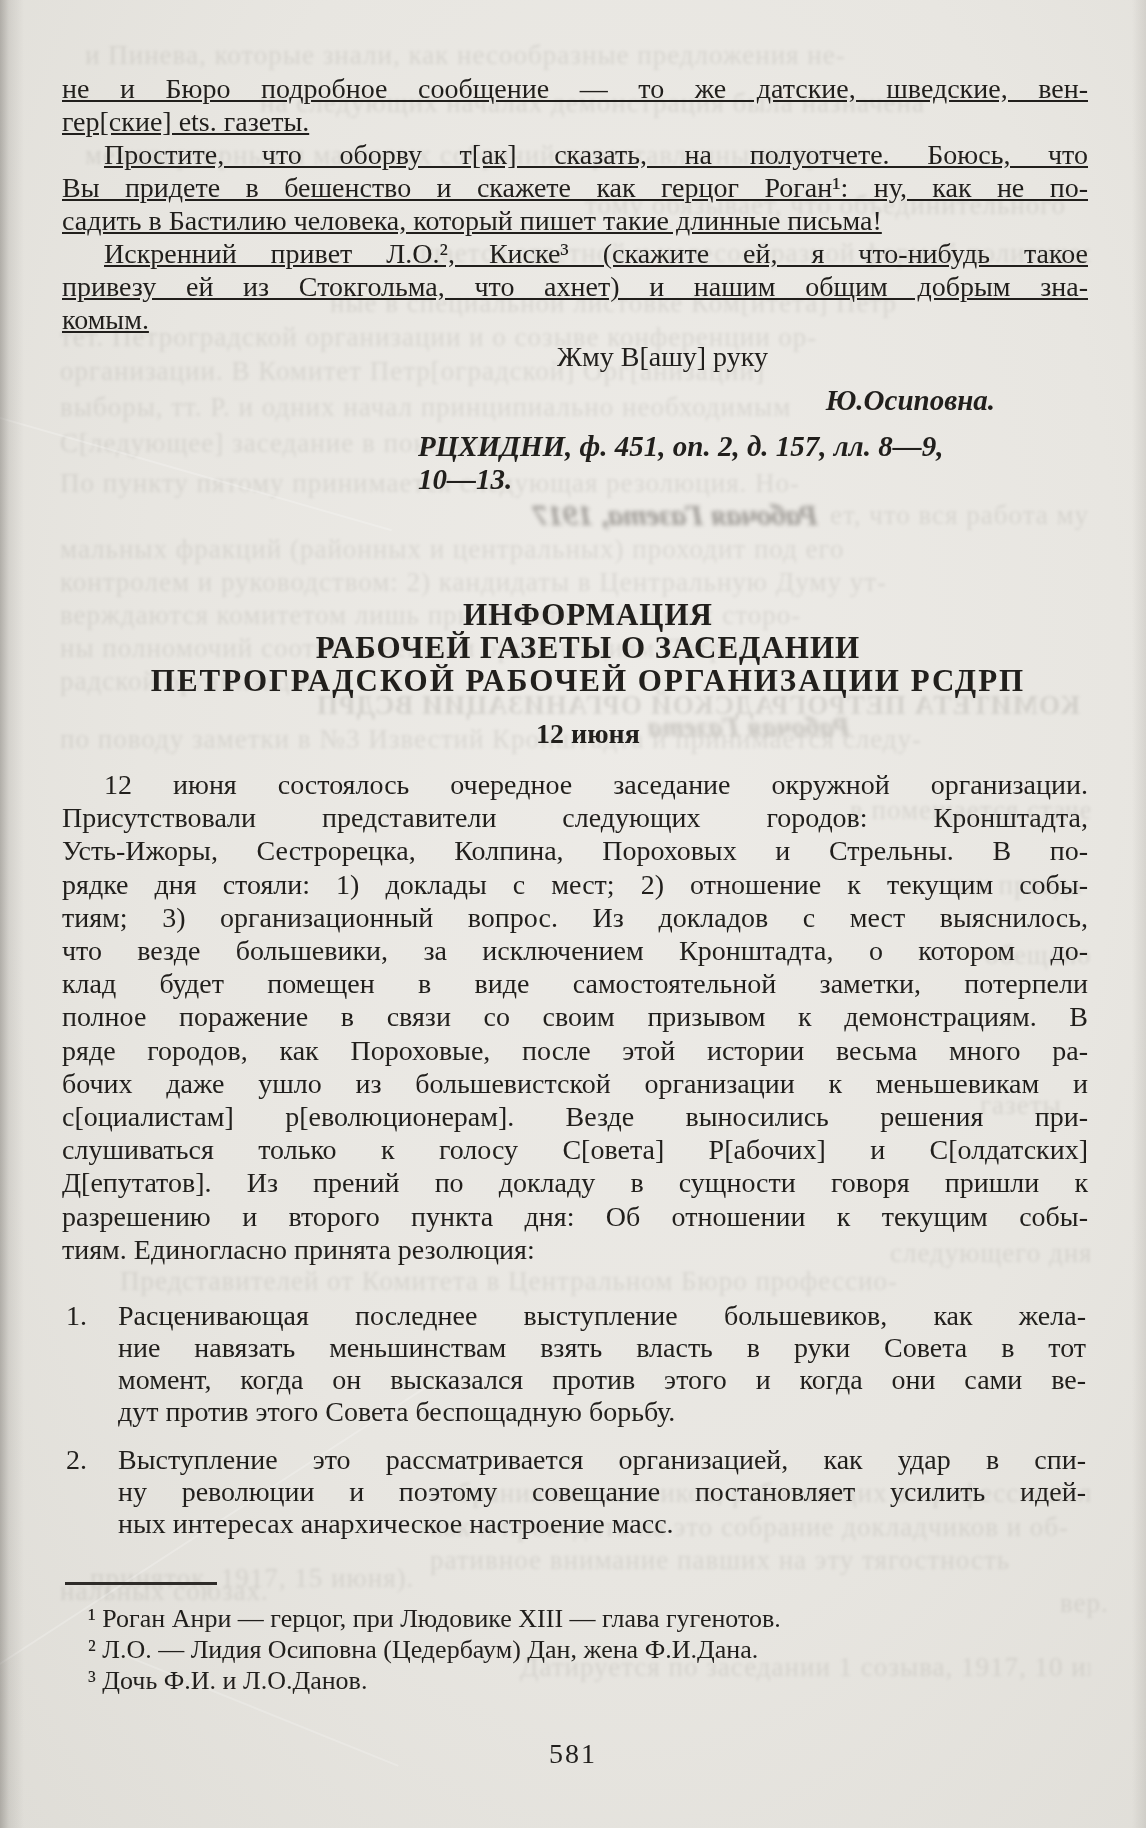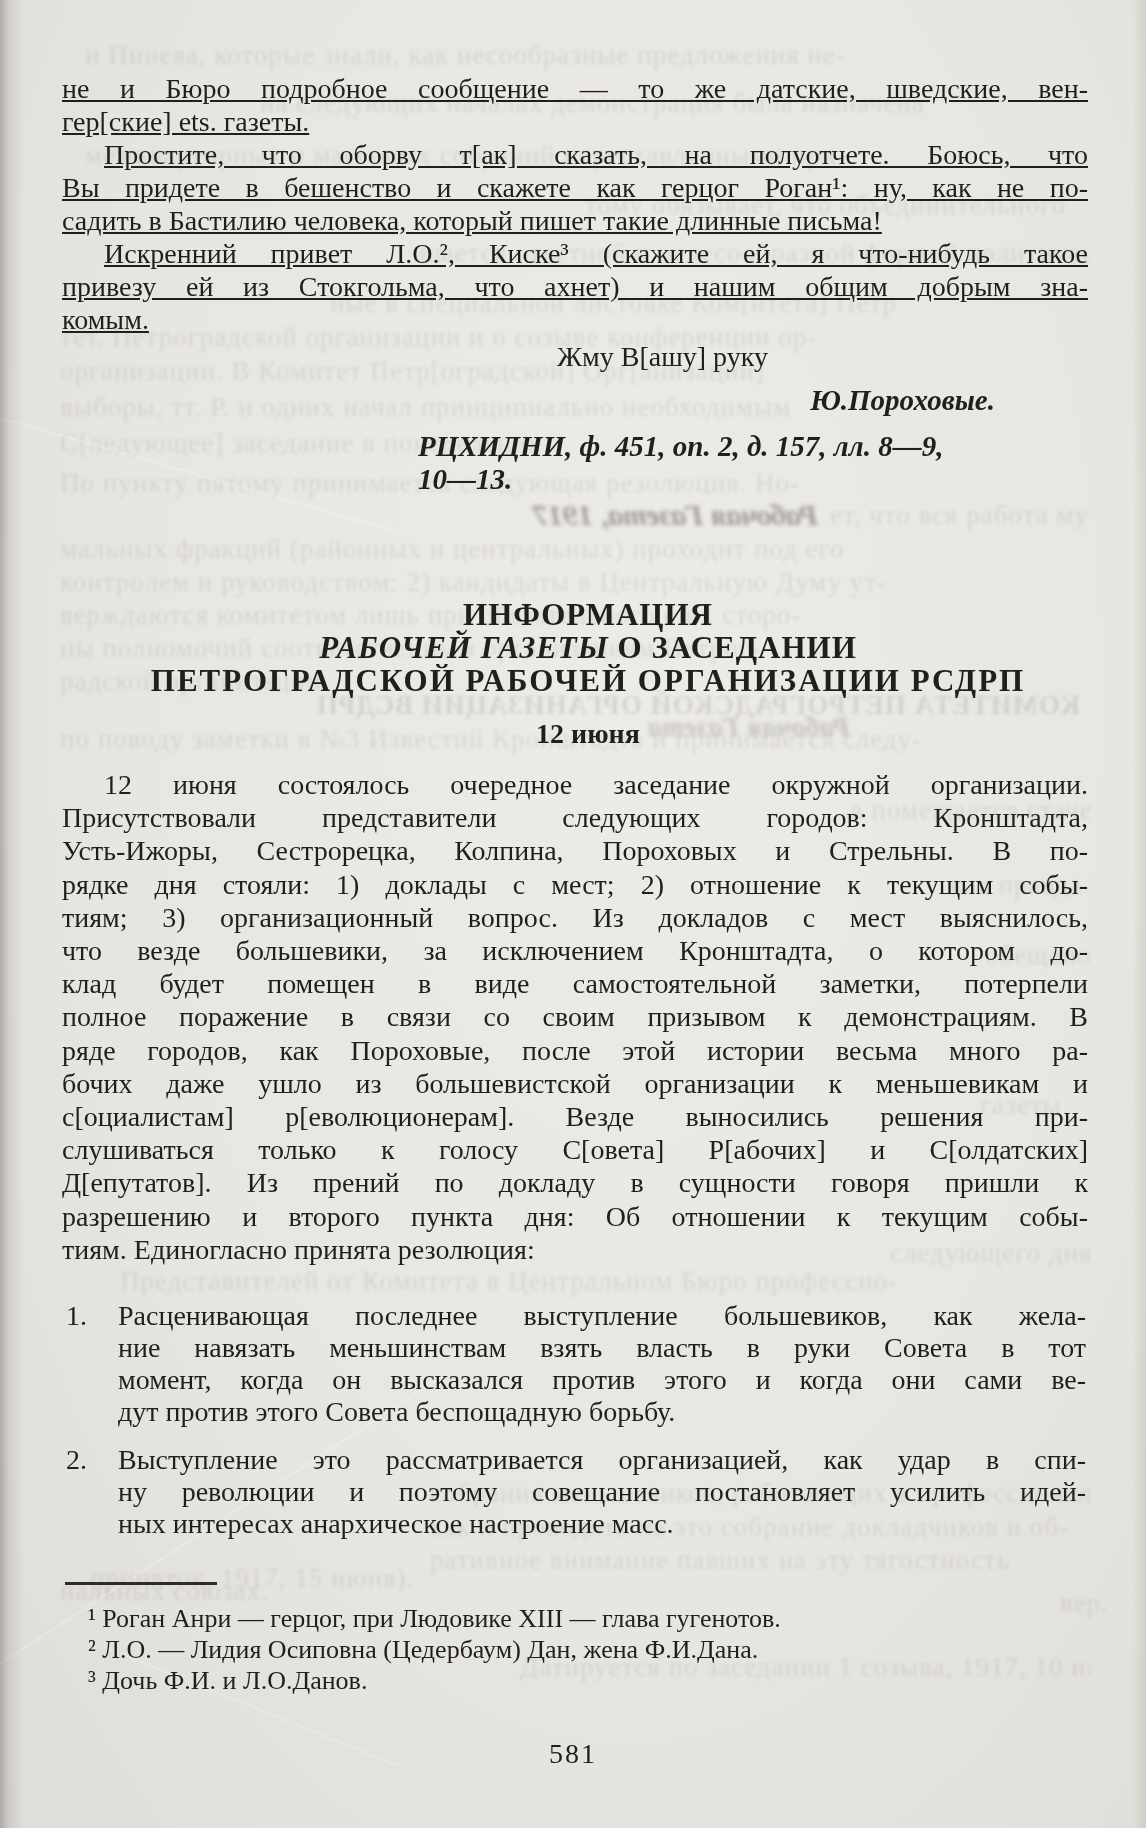--- a/index.html
+++ b/index.html
@@ -32,21 +32,21 @@
   #closing{left:557px;top:340px;}
   #signature{right:151px;top:384px;font-style:italic;font-weight:bold;font-size:29px;}
   #archive{left:418px;top:430px;font-style:italic;font-weight:bold;font-size:29px;line-height:33px;}
   #smudge{position:absolute;z-index:2;left:318px;top:498px;width:500px;
     font-size:30px;font-style:italic;font-weight:bold;color:#3f3a35;
     opacity:.45;filter:blur(2.3px);transform:scaleX(-1);}
 
   #heading{left:15px;top:598px;width:100%;text-align:center;font-weight:bold;z-index:4;position:absolute;}
   #heading .h1{font-size:31px;line-height:33px;letter-spacing:1px;}
   #heading .h2{font-size:31px;line-height:33px;letter-spacing:1px;}
-  #heading .h2 .it{font-style:italic;}
+  #heading .h2 .it{}
   #heading .h3{font-size:31px;line-height:33px;letter-spacing:2px;}
   #heading .hdate{font-size:28px;line-height:33px;margin-top:20px;}
 
   #report{left:62px;top:768px;width:1026px;line-height:33.2px;}
 
   .res-item{position:absolute;z-index:4;left:118px;width:968px;font-size:28px;line-height:32px;}
   .res-item .num{position:absolute;left:-52px;top:0;}
   #res1{top:1300px;}
   #res2{top:1444px;}
 
@@ -107,21 +107,21 @@
       <div class="indent">Простите, что оборву т[ак] сказать, на полуотчете. Боюсь, что</div>
       <div>Вы придете в бешенство и скажете как герцог Роган¹: ну, как не по-</div>
       <div class="last">садить в Бастилию человека, который пишет такие длинные письма!</div>
       <div class="indent">Искренний привет Л.О.², Киске³ (скажите ей, я что-нибудь такое</div>
       <div>привезу ей из Стокгольма, что ахнет) и нашим общим добрым зна-</div>
       <div class="last">комым.</div>
     </div>
 
   <div class="blk" id="closing">Жму В[ашу] руку</div>
 
-  <div class="blk" id="signature">Ю.Пороховые.</div>
+  <div class="blk" id="signature">Ю.Осиповна.</div>
 
   <div class="blk" id="archive">
     <div>РЦХИДНИ, ф. 451, оп. 2, д. 157, лл. 8—9,</div>
     <div>10—13.</div>
   </div>
 
   <div id="smudge">Рабочая Газета, 1917</div>
 
   <div id="heading">
     <div class="h1">ИНФОРМАЦИЯ</div>

